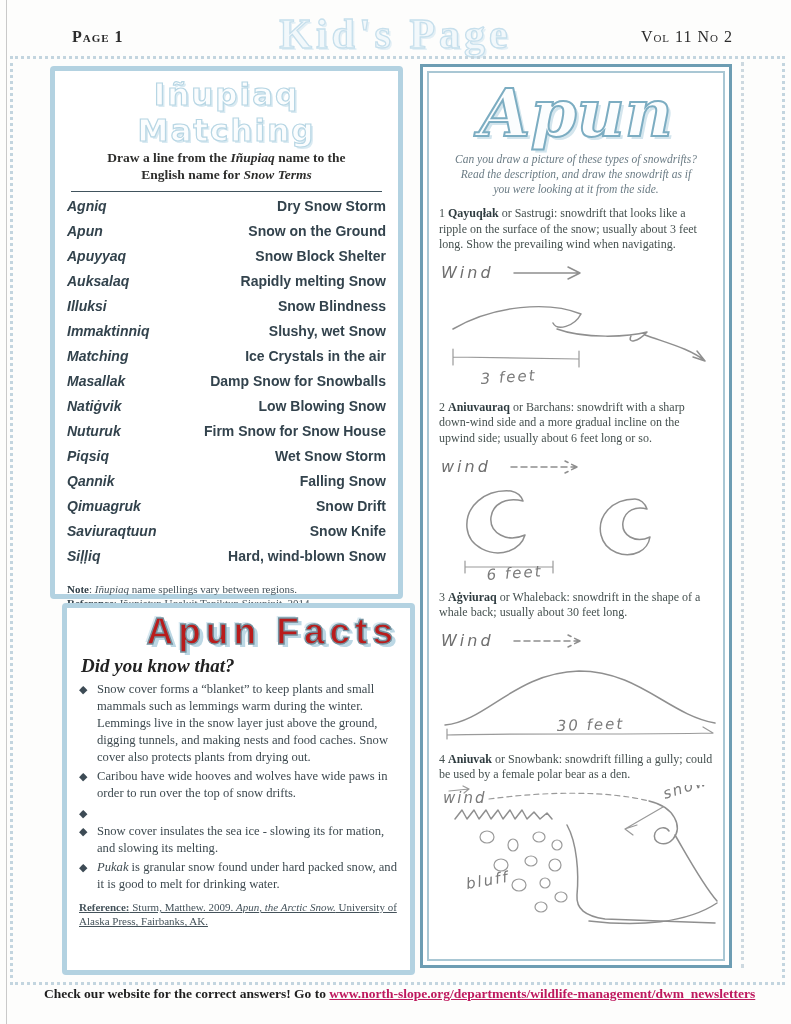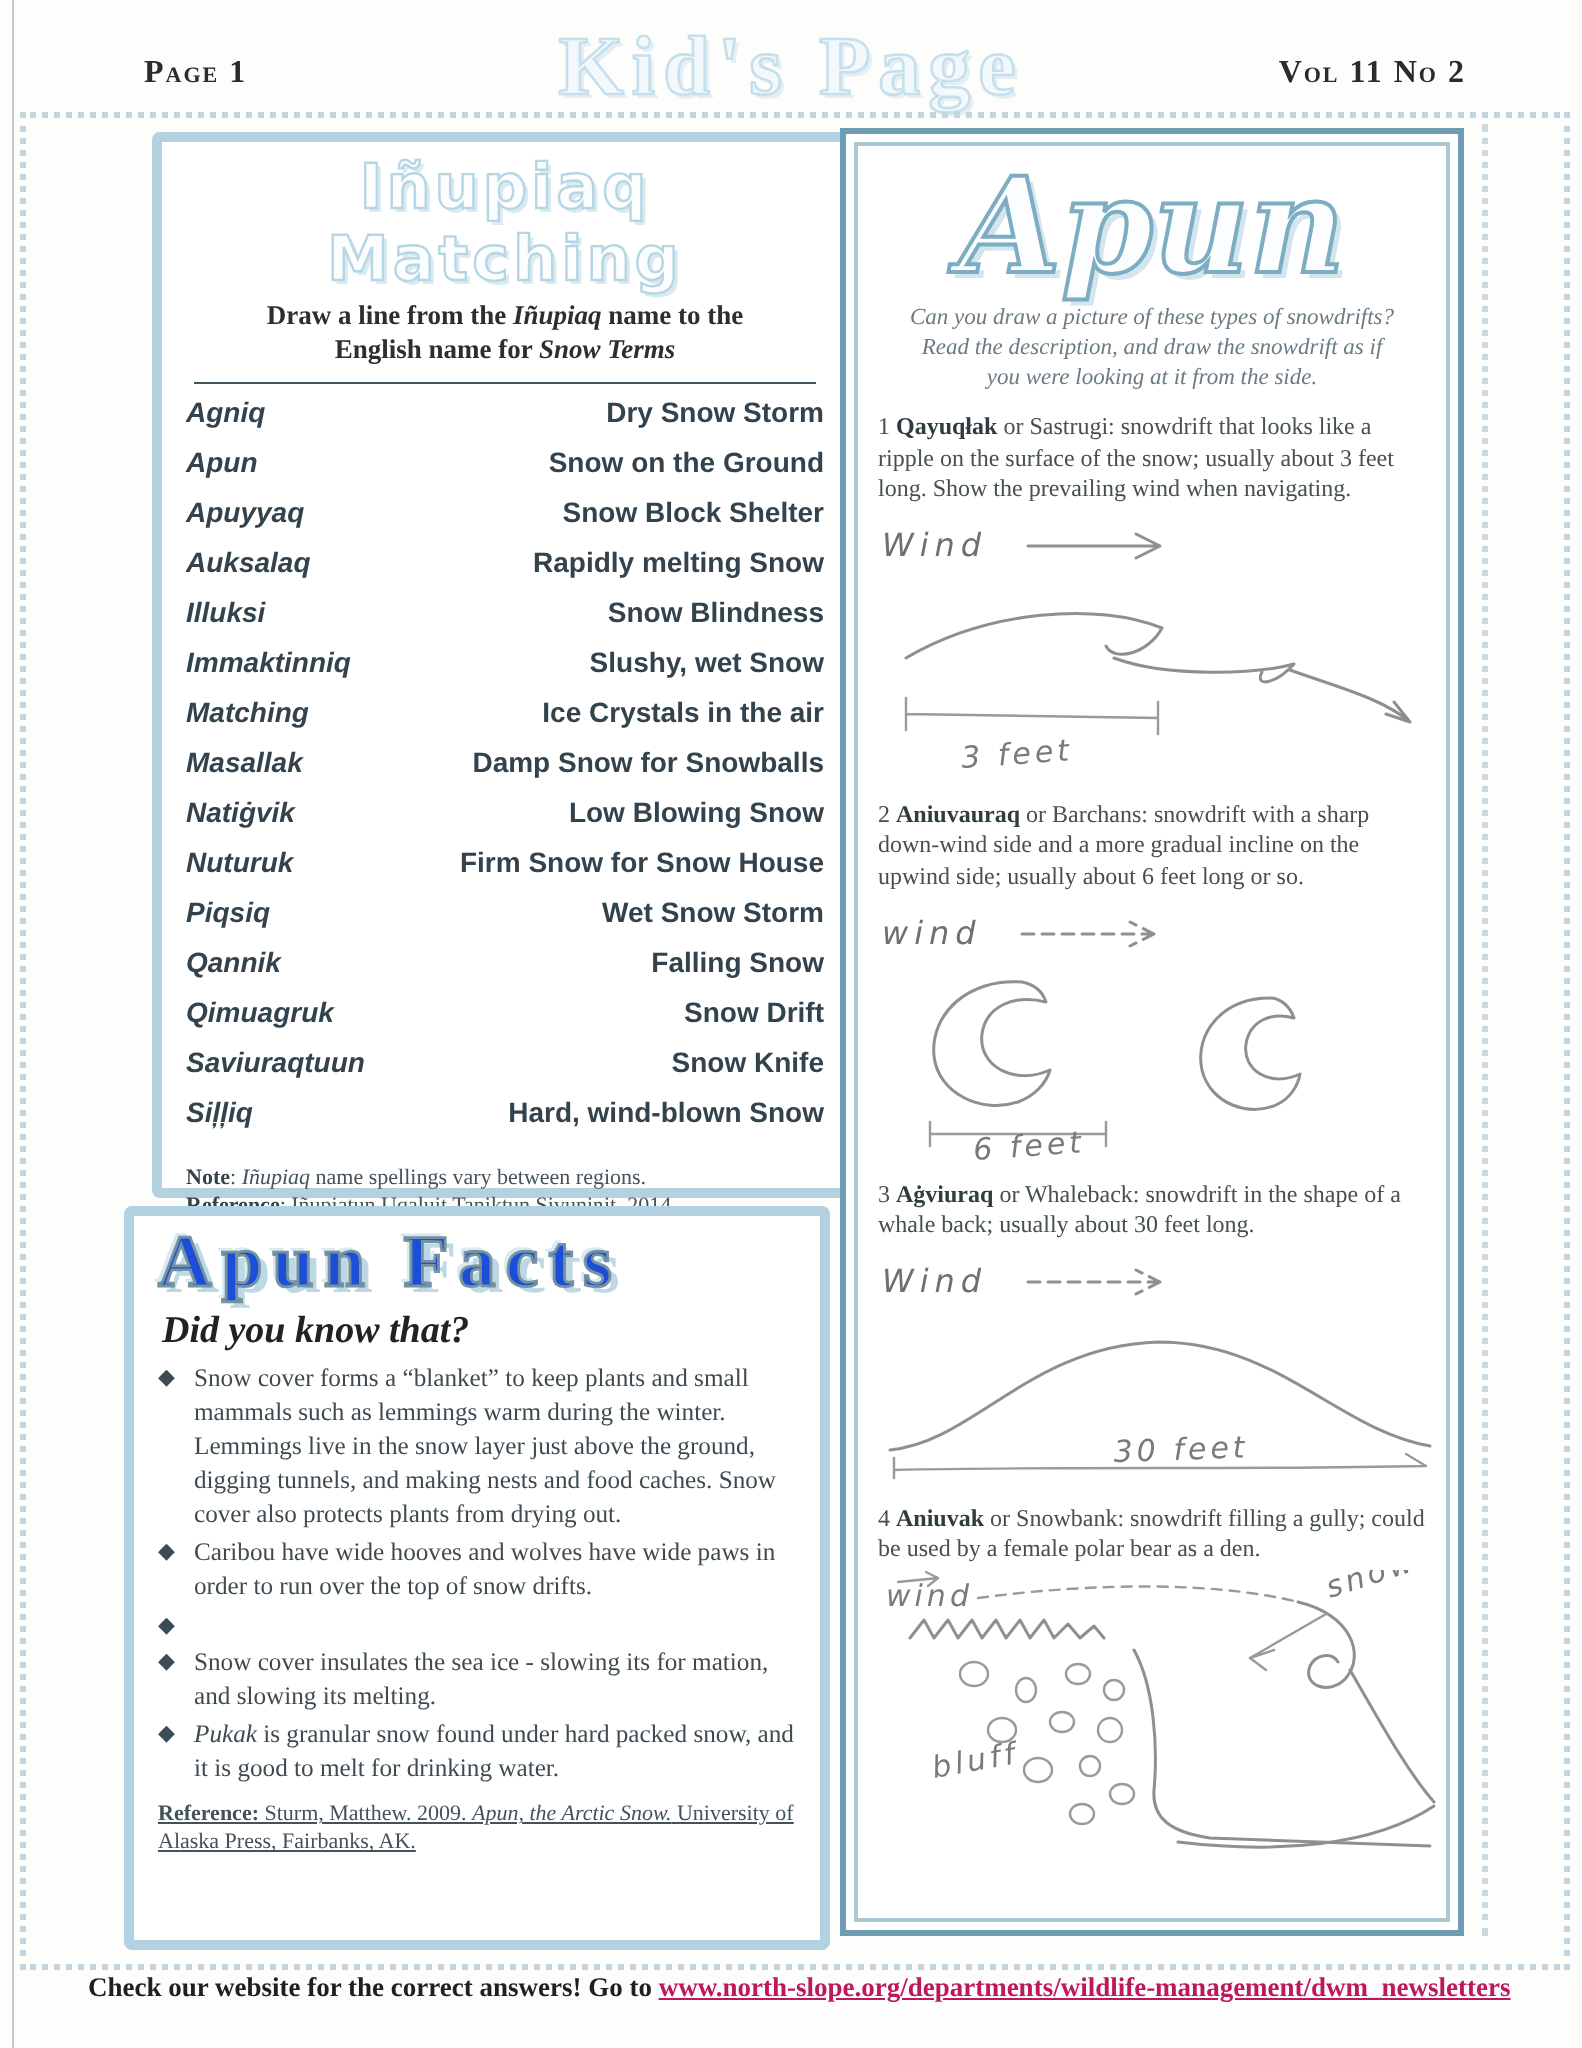--- a/index.html
+++ b/index.html
@@ -6,35 +6,35 @@
   .page{
     position:relative;width:791px;height:1024px;margin:0 auto;
     background:#fdfdfc;overflow:hidden;
     font-family:"Liberation Serif",serif;color:#3c3c3a;
   }
   .scan-edge{position:absolute;left:6px;top:0;width:1px;height:100%;background:#c9c9c9;}
 
   
   .header{position:absolute;top:14px;left:0;width:100%;height:46px;}
   .page-label{position:absolute;left:72px;top:14px;font-variant:small-caps;font-weight:bold;font-size:16px;color:#2b2b2b;letter-spacing:1px;}
-  .vol-label{position:absolute;right:58px;top:14px;font-variant:small-caps;font-weight:bold;font-size:16px;color:#2b2b2b;letter-spacing:1px;}
+  .vol-label{position:absolute;right:58px;top:14px;font-variant:small-caps;font-weight:normal;font-size:16px;color:#2b2b2b;letter-spacing:1px;}
   .kids-title{
     position:absolute;left:0;right:0;top:-4px;text-align:center;
     font-family:"Liberation Serif",serif;font-weight:bold;font-size:42px;letter-spacing:4px;
     color:#f2f8fb;-webkit-text-stroke:1.3px #c6dfec;text-shadow:2px 2px 0 #e3eff5;
   }
 
   
   .dotted-frame{position:absolute;left:10px;top:56px;width:769px;height:923px;border:3px dotted #c3d5df;}
   .dotted-col{position:absolute;left:741px;top:62px;height:906px;border-left:3px dotted #cdd9e0;}
 
   
   .panel{background:#fff;box-sizing:border-box;}
   .panel-matching{
-    position:absolute;left:76px;top:66px;width:353px;height:533px;
+    position:absolute;left:50px;top:66px;width:353px;height:533px;
     border:5px solid #b3d2e1;border-radius:4px;padding:6px 12px 4px 12px;
   }
   .matching-title{
     text-align:center;font-family:"DejaVu Sans",sans-serif;font-weight:800;font-size:31px;letter-spacing:2px;
     color:#fbfdfe;-webkit-text-stroke:1.2px #b7d6e4;text-shadow:2px 2px 0 #d9eaf2;line-height:1.15;
   }
   .matching-instr{text-align:center;font-size:13.5px;font-weight:bold;color:#2e2e2c;line-height:1.25;margin-top:2px;}
   .matching-instr i{font-weight:bold;}
   .matching-rule{border:none;border-top:1.6px solid #41535d;margin:7px 4px 6px 4px;}
   .match-row{display:flex;justify-content:space-between;align-items:baseline;height:25px;
@@ -42,22 +42,22 @@
   .match-row .inup{font-style:italic;}
   .match-row .eng{text-align:right;}
   .match-note{margin-top:9px;font-size:11px;color:#44525a;line-height:1.3;}
   .match-note b{color:#33424b;}
 
   .panel-facts{
     position:absolute;left:62px;top:603px;width:353px;height:372px;
     border:5px solid #b3d2e1;border-radius:4px;padding:4px 12px 4px 12px;
   }
   .facts-title{
-    text-align:left;font-family:Liberation Serif, serif;font-weight:800;font-size:37px;letter-spacing:5px;
-    color:#1d4ed8;-webkit-text-stroke:1.4px #74929f;text-shadow:4px 3px 0 #bcd8e5,-2px -2px 0 #d8e9f1;line-height:1.1;
+    text-align:right;font-family:Liberation Sans, sans-serif;font-weight:800;font-size:37px;letter-spacing:5px;
+    color:#b91c1c;-webkit-text-stroke:1.4px #74929f;text-shadow:4px 3px 0 #bcd8e5,-2px -2px 0 #d8e9f1;line-height:1.1;
   }
   .facts-heading{font-style:italic;font-weight:bold;font-size:19px;color:#222;margin:2px 0 4px 2px;}
   .fact-item{display:flex;font-size:12.6px;line-height:1.36;color:#3e4a50;margin-bottom:2px;}
   .fact-item .bullet{width:18px;flex:none;color:#3d4b55;font-size:11px;padding-top:1px;}
   .fact-item:last-of-type .bullet{color:#4a6fa5;}
   .facts-ref{margin-top:7px;font-size:11px;color:#44525a;line-height:1.3;text-decoration:underline;}
 
   
   .panel-apun{
     position:absolute;left:420px;top:64px;width:312px;height:904px;

